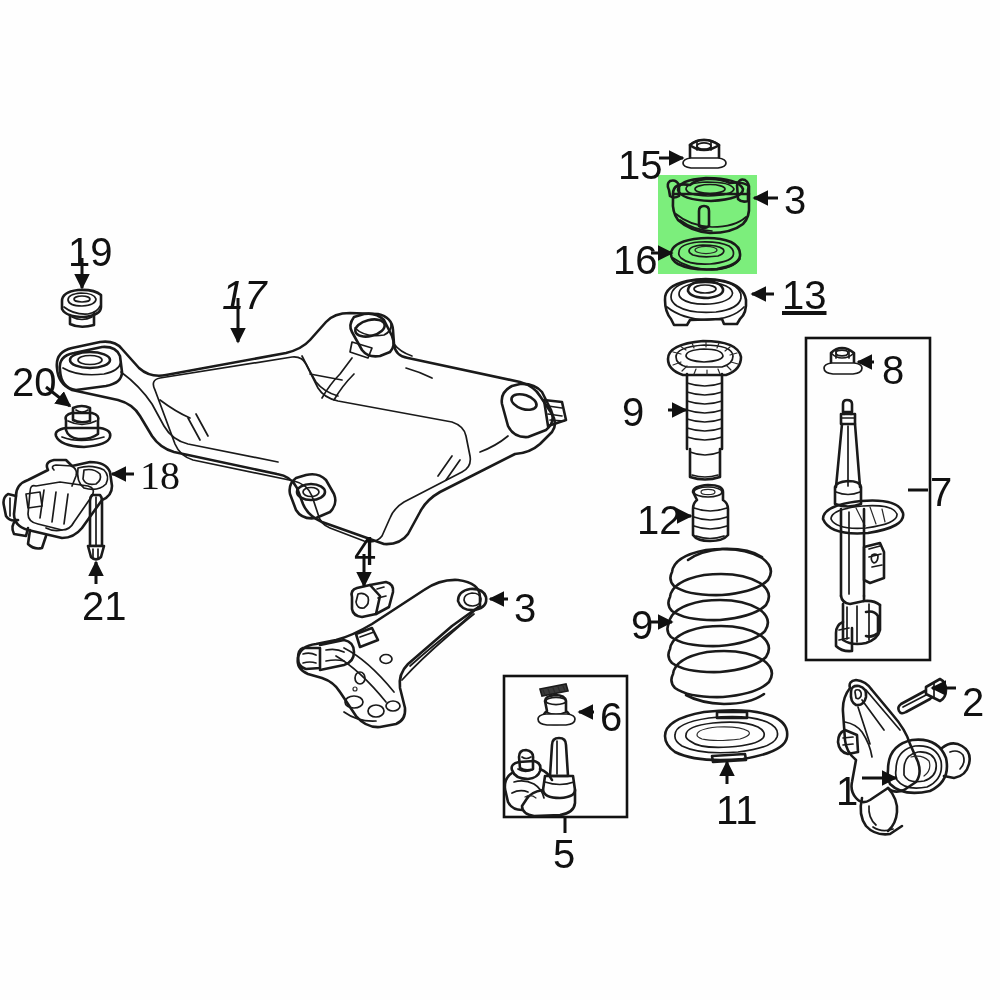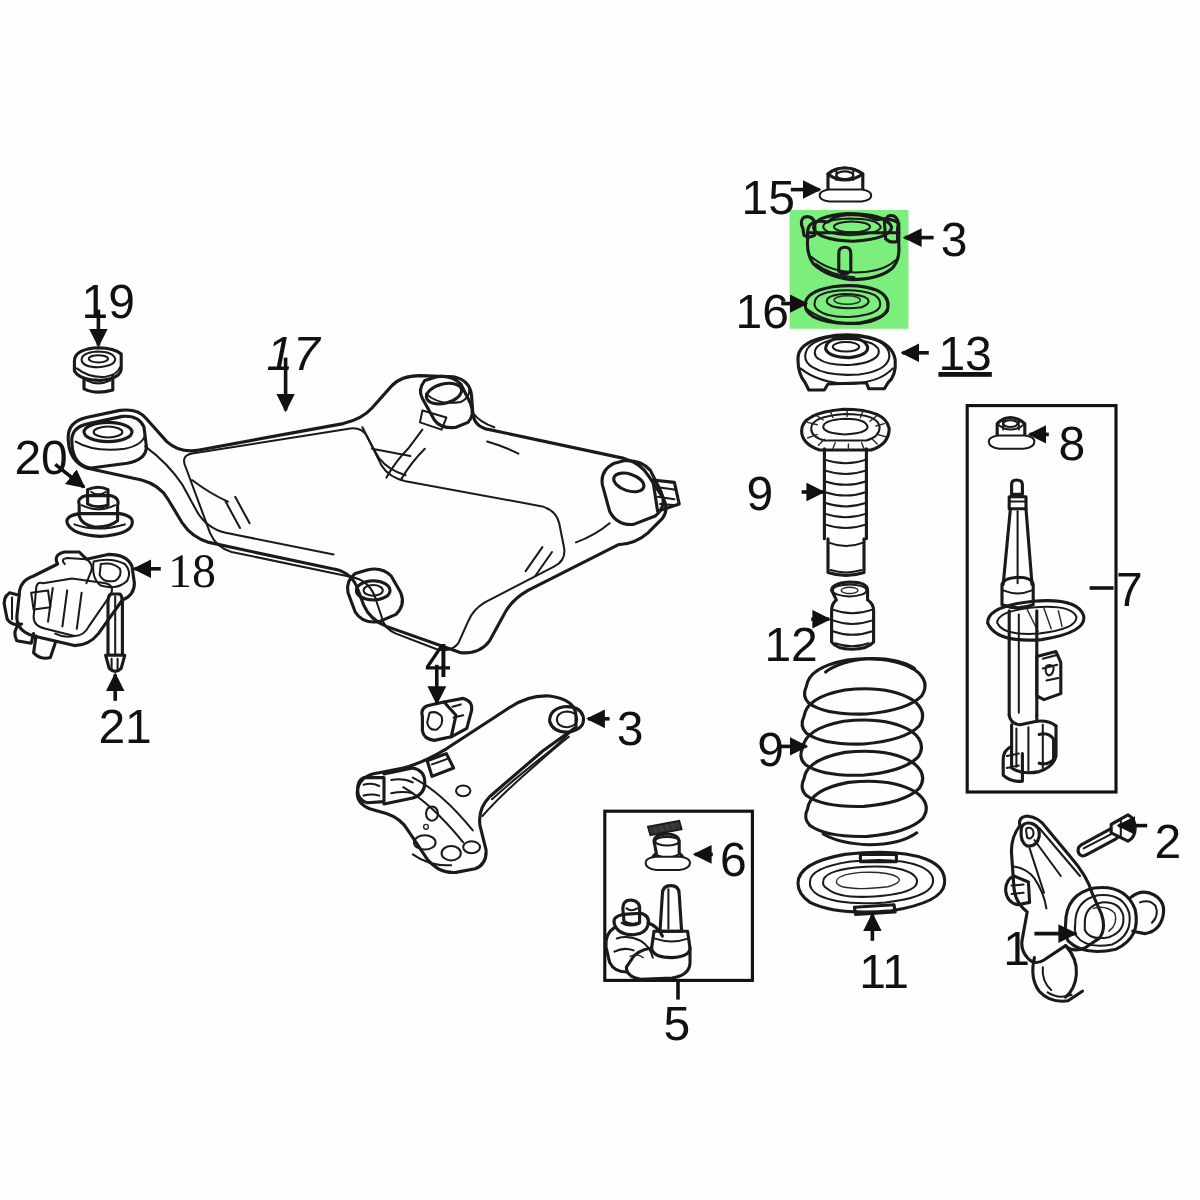--- a/index.html
+++ b/index.html
@@ -485,21 +485,21 @@
   <div class="callout" style="left:962px;top:682px;">2</div>
   <div class="callout" style="left:514px;top:588px;">3</div>
   <div class="callout" style="left:354px;top:531px;">4</div>
   <div class="callout" style="left:553px;top:834px;">5</div>
   <div class="callout" style="left:600px;top:697px;">6</div>
   <div class="callout" style="left:930px;top:472px;">7</div>
   <div class="callout" style="left:882px;top:350px;">8</div>
   <div class="callout" style="left:631px;top:605px;">9</div>
   <div class="callout" style="left:622px;top:392px;">9</div>
   <div class="callout" style="left:716px;top:790px;">11</div>
-  <div class="callout" style="left:637px;top:518px;">12</div>
+  <div class="callout" style="left:637px;top:500px;">12</div>
   <div class="callout" style="left:782px;top:275px;text-decoration:underline;">13</div>
   <div class="callout" style="left:784px;top:180px;">3</div>
   <div class="callout" style="left:618px;top:145px;">15</div>
   <div class="callout" style="left:613px;top:240px;">16</div>
   <div class="callout" style="left:222px;top:275px;font-style:italic;">17</div>
   <div class="callout" style="left:140px;top:456px;font-family:Liberation Serif, serif;">18</div>
   <div class="callout" style="left:68px;top:232px;">19</div>
   <div class="callout" style="left:12px;top:362px;">20</div>
   <div class="callout" style="left:82px;top:586px;">21</div>
 

